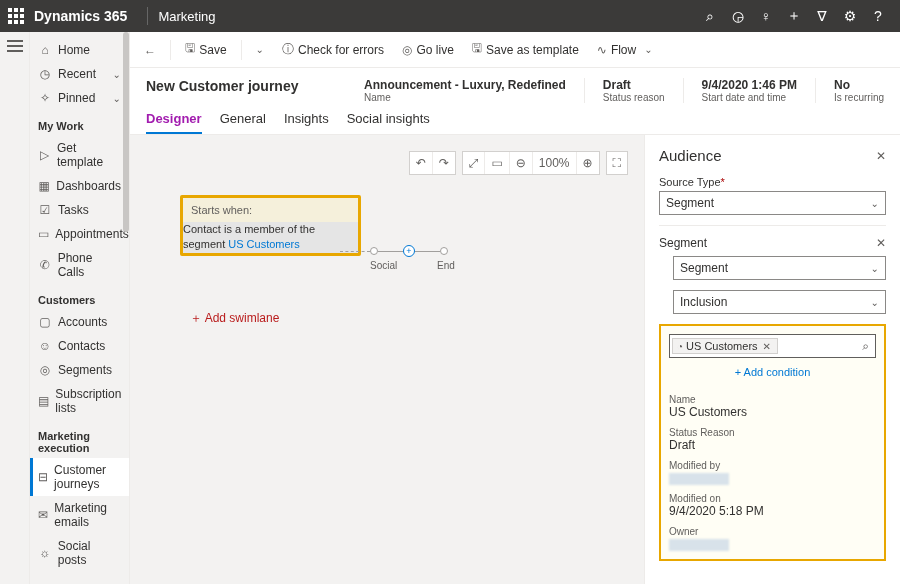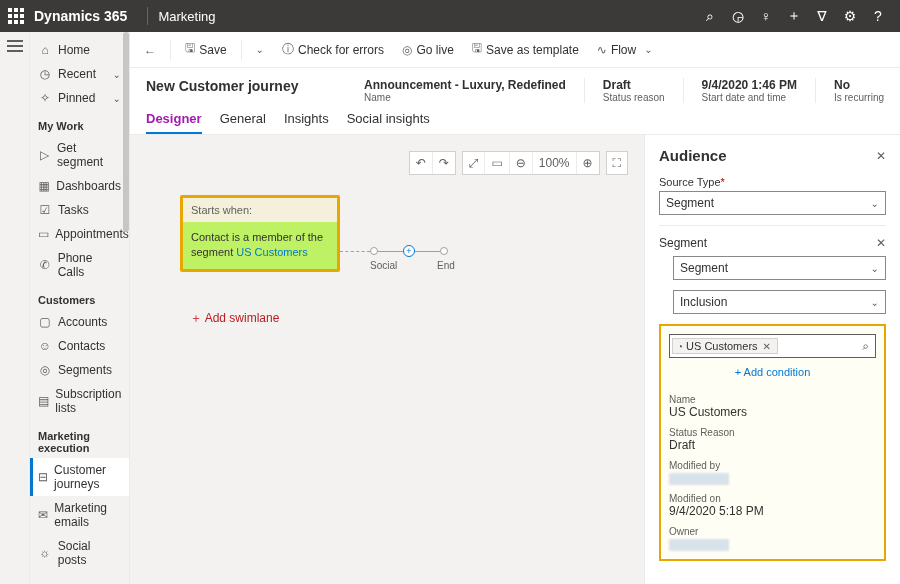--- a/index.html
+++ b/index.html
@@ -37,34 +37,34 @@
 .meta .vdiv { width:1px; background:#edebe9; }
 .tabs { display:flex; gap:18px; padding:8px 16px 0; border-bottom:1px solid #edebe9; font-size:13px; }
 .tabs .tab { padding-bottom:6px; cursor:pointer; color:#323130; }
 .tabs .tab.active { color:#a21caf; border-bottom:2px solid #0078d4; font-weight:600;}
 .workarea { flex:1; display:flex; min-height:0; }
 .canvas { flex:1; background:#f3f2f1; position:relative; padding:20px; }
 .toolbar { position:absolute; top:16px; right:16px; display:flex; gap:6px; }
 .tgroup { background:#fff; border:1px solid #d2d0ce; display:flex; align-items:center; }
 .tgroup .tb { padding:4px 6px; cursor:pointer; color:#605e5c; font-size:12px; border-right:1px solid #edebe9;}
 .tgroup .tb:last-child { border-right:none; }
-.card { position:absolute; top:60px; left:50px; width:160px; border:3px solid #e8a700; background:#fffef5; border-radius:2px; }
+.card { position:absolute; top:60px; left:50px; width:181px; border:3px solid #e8a700; background:#fffef5; border-radius:2px; }
 .card-head { background:#f5f0db; padding:6px 8px; font-size:11px; color:#605e5c; }
-.card-body { padding:8px; background:#bef264; font-size:11px; line-height:1.4; }
+.card-body { background:#e5e5e5; font-size:11px; line-height:1.4; }
 .card-body a { color:#0078d4; text-decoration:none; }
 .flowline { position:absolute; top:110px; left:210px; display:flex; align-items:center; }
 .flowline .dash { width:30px; border-top:1px dashed #a19f9d; }
 .flowline .dot { width:8px; height:8px; border:1px solid #a19f9d; border-radius:50%; background:#fff; }
 .flowline .plus { width:12px; height:12px; border:1px solid #0078d4; border-radius:50%; color:#0078d4; font-size:9px; display:flex; align-items:center; justify-content:center; background:#fff;}
 .flowline .seg { width:25px; height:1px; background:#a19f9d; }
 .flowlbl { position:absolute; top:125px; font-size:10px; color:#605e5c; }
 .addlane { position:absolute; top:175px; left:60px; color:#b91c1c; font-size:12px; cursor:pointer; }
 .panel { width:256px; border-left:1px solid #edebe9; padding:12px 14px; overflow:auto; font-size:12px; }
 .panel-head { display:flex; align-items:center; margin-bottom:12px; }
-.panel-head h3 { flex:1; font-size:15px; font-weight:700; }
+.panel-head h3 { flex:1; font-size:15px; font-weight:400; }
 .panel-head .close { cursor:pointer; color:#605e5c; }
 .field-lbl { font-size:11px; color:#323130; margin-bottom:3px; }
 .field-lbl .req { color:#a80000; }
 .select { width:100%; border:1px solid #8a8886; padding:4px 6px; font-size:12px; background:#fff; display:flex; justify-content:space-between; align-items:center; cursor:pointer; margin-bottom:10px;}
 .select .chev { font-size:10px; color:#605e5c; }
 .segment-box { border-top:1px solid #edebe9; padding-top:10px; }
 .seghead { display:flex; align-items:center; font-size:12px; margin-bottom:6px;}
 .seghead .x { margin-left:auto; cursor:pointer; color:#605e5c; }
 .indent { padding-left:14px; }
 .highlight-panel { border:2px solid #e8a700; padding:8px; margin-top:4px; background:#fffef5;}
@@ -126,21 +126,21 @@
         <span class="chev">⌄</span>
       </div>
       <div class="nav-item">
         <span class="ico">✧</span>
         <span>Pinned</span>
         <span class="chev">⌄</span>
       </div>
       <div class="nav-group">My Work</div>
       <div class="nav-item">
         <span class="ico">▷</span>
-        <span>Get segment</span>
+        <span>Get template</span>
       </div>
       <div class="nav-item">
         <span class="ico">▦</span>
         <span>Dashboards</span>
       </div>
       <div class="nav-item">
         <span class="ico">☑</span>
         <span>Tasks</span>
       </div>
       <div class="nav-item">

